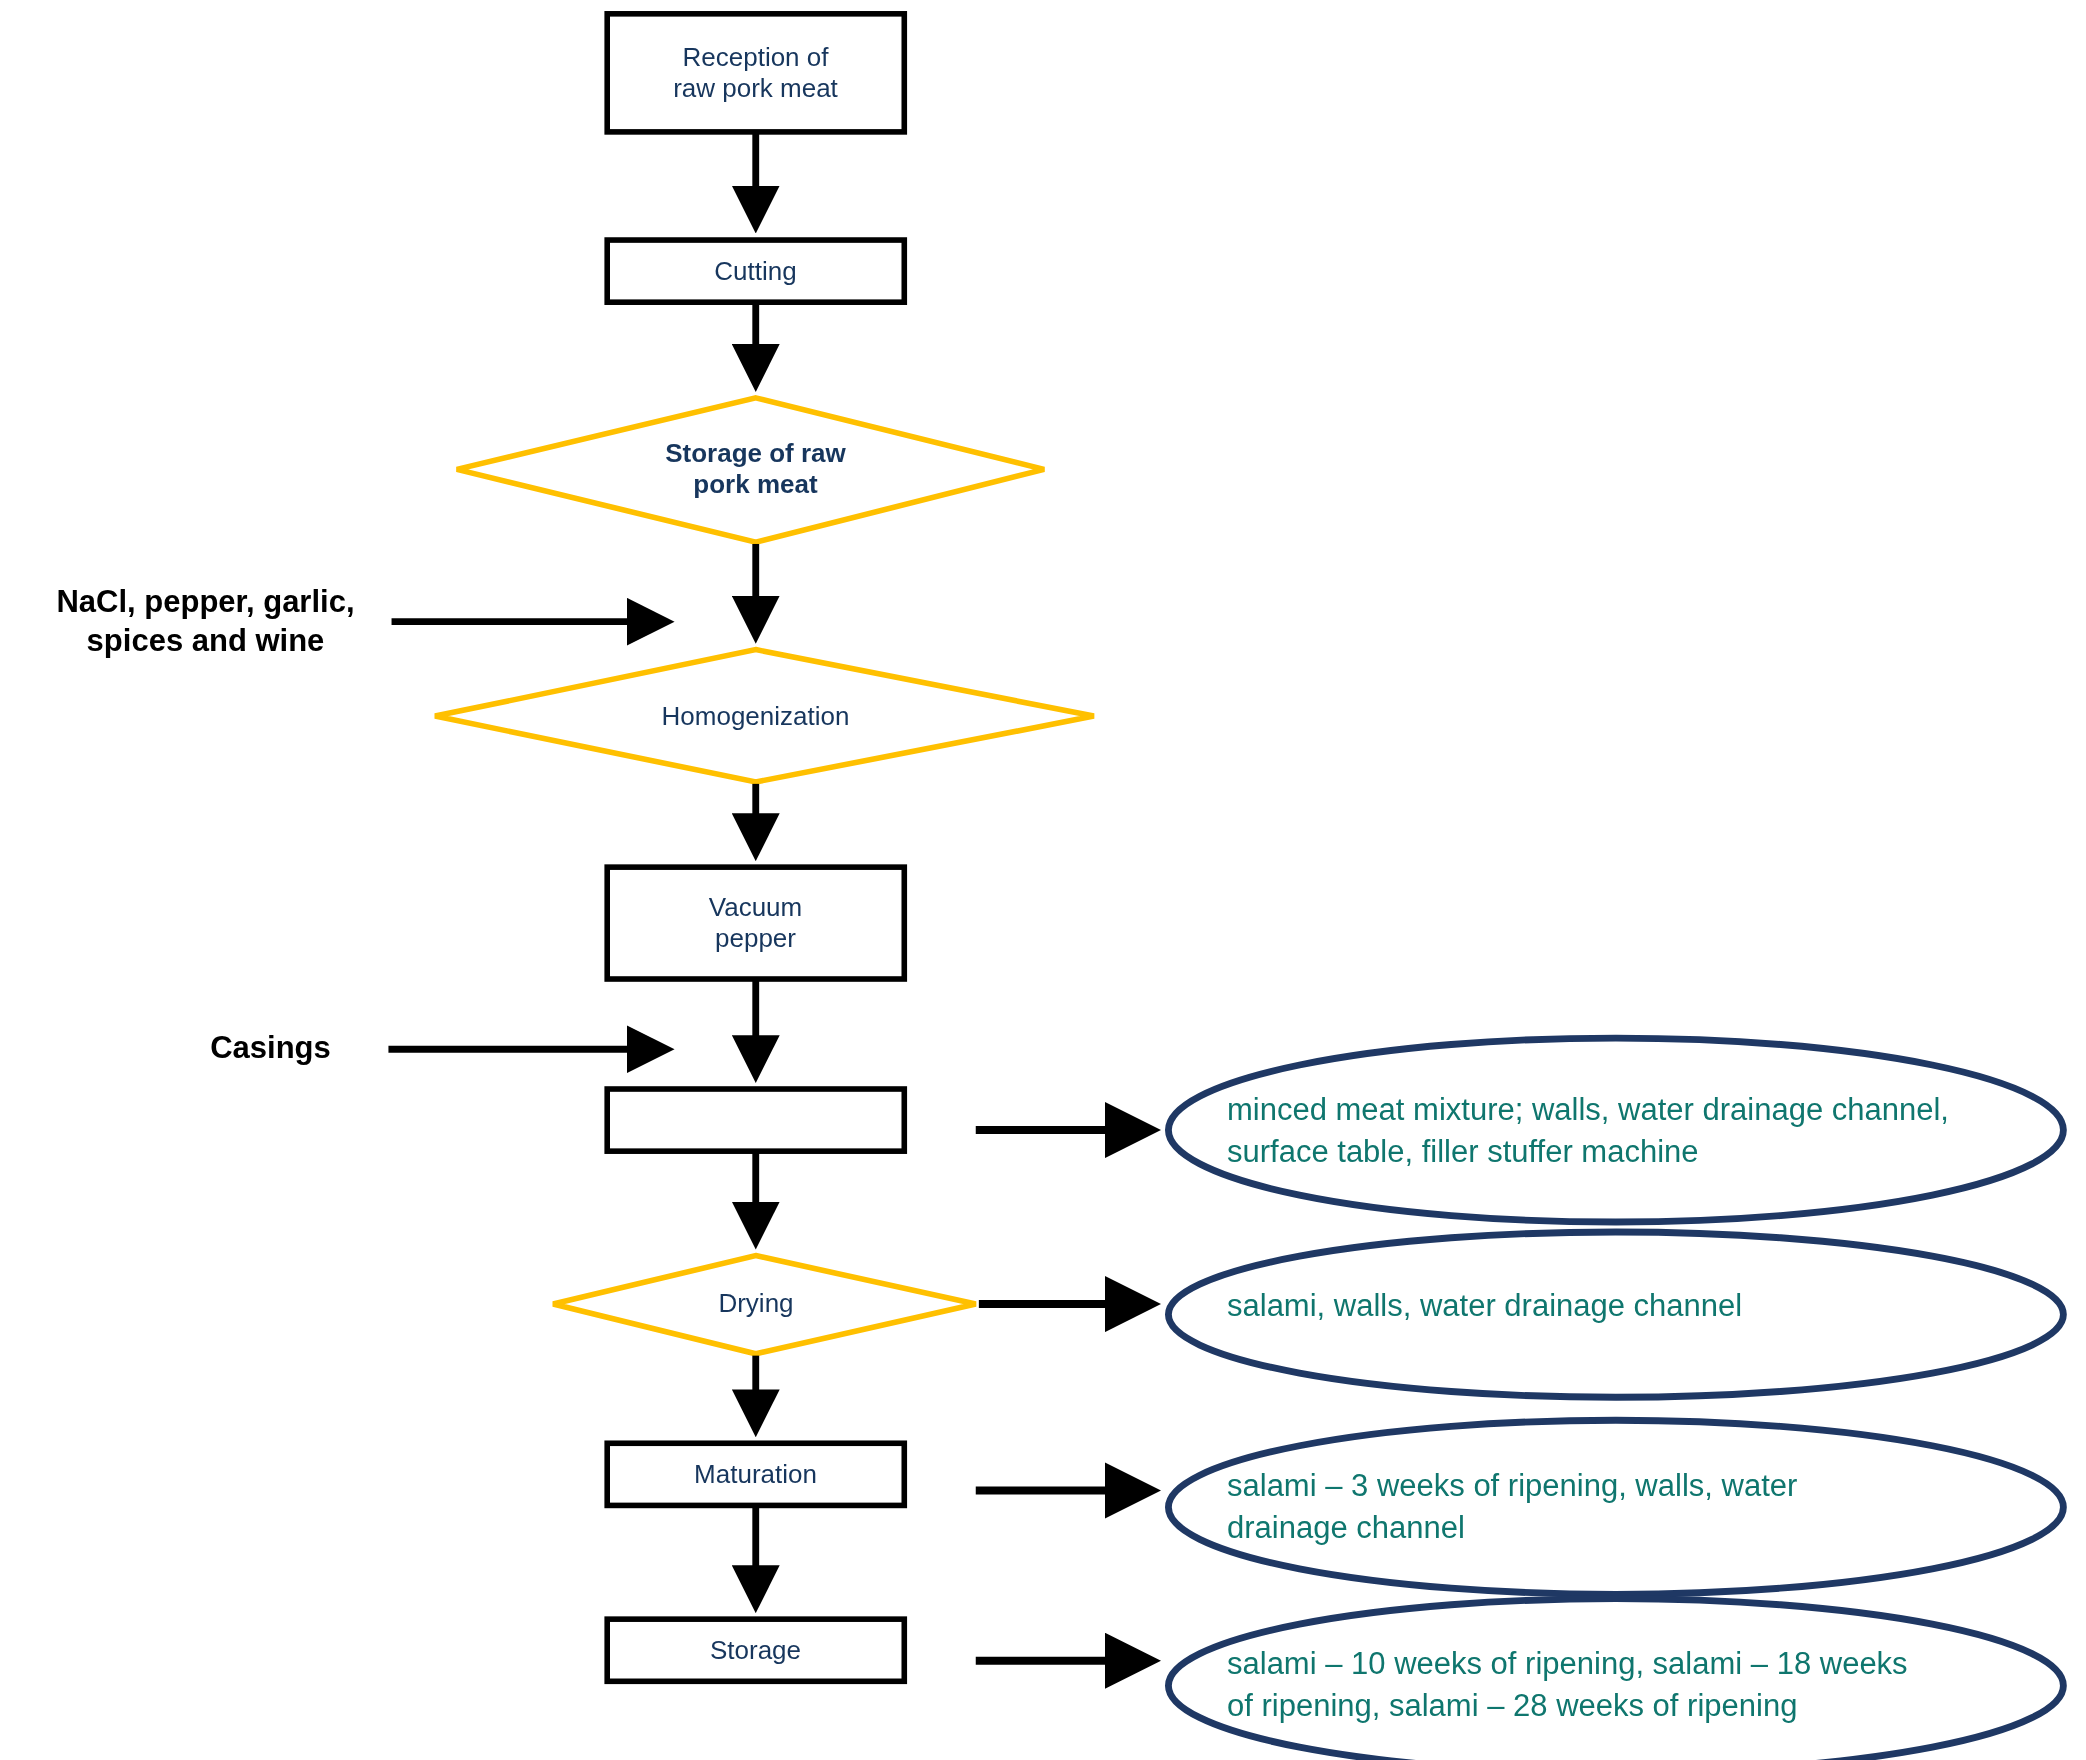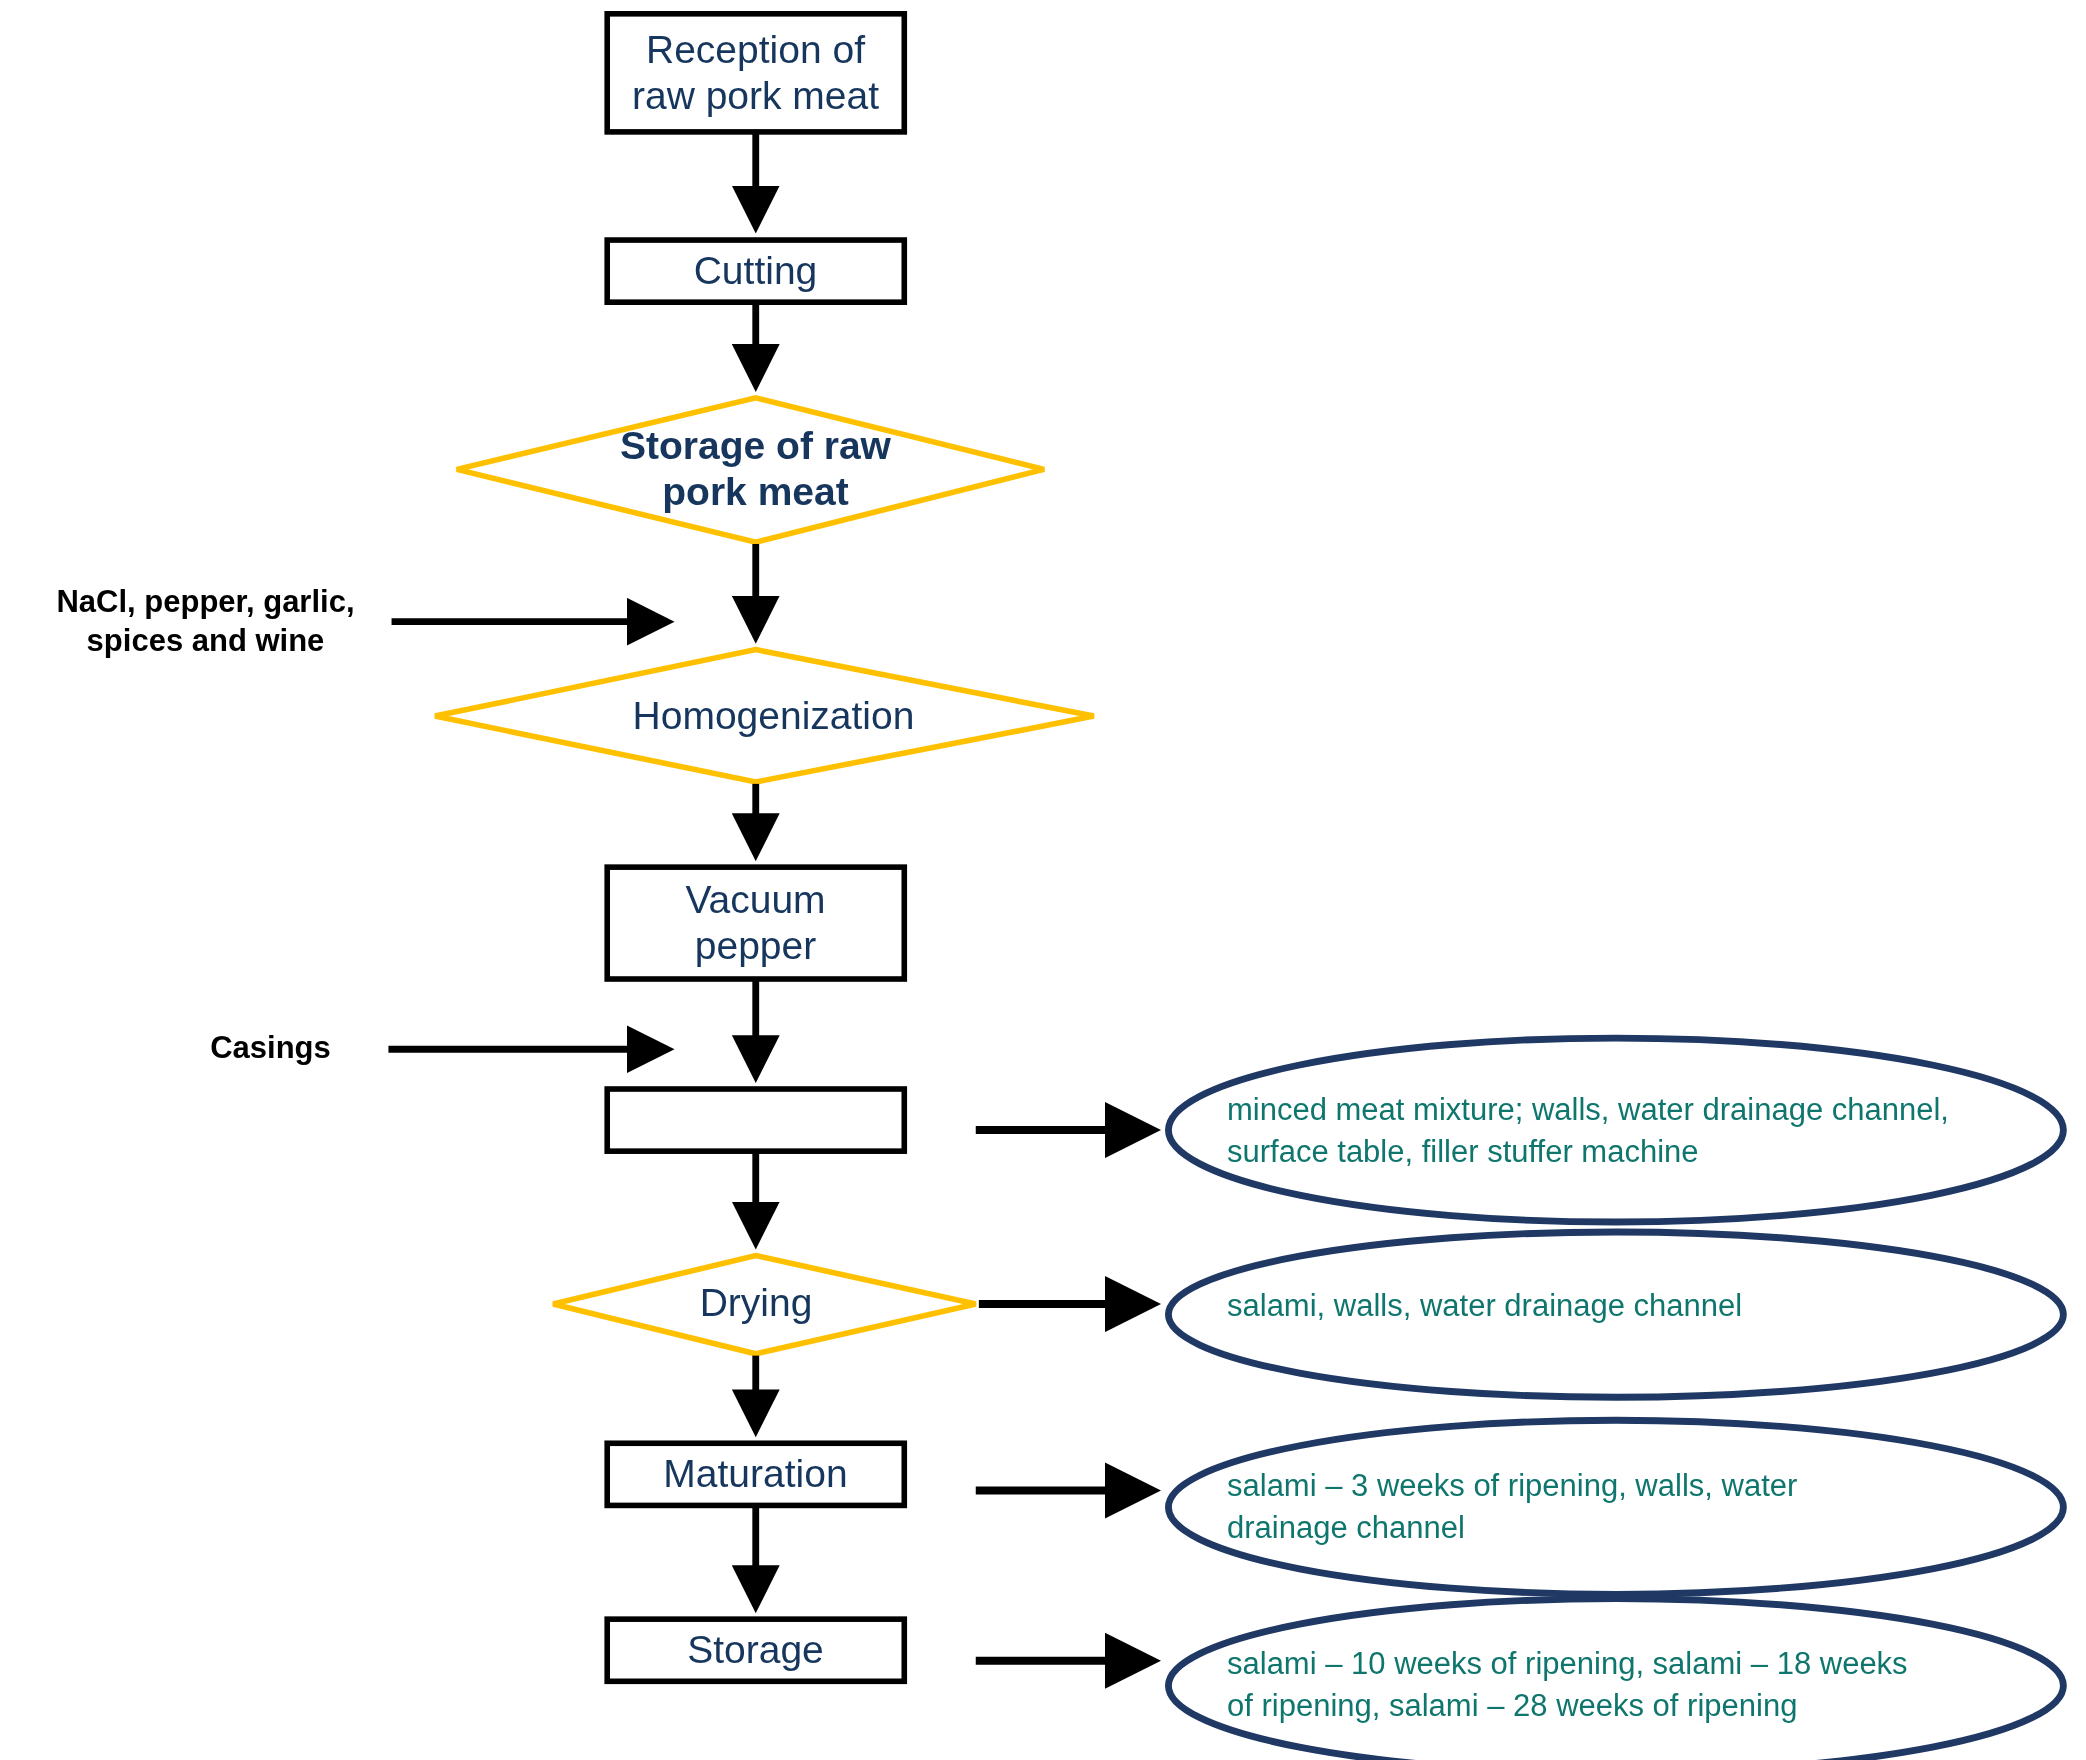--- a/index.html
+++ b/index.html
@@ -22,21 +22,21 @@
     width: 2087px;
     height: 1761px;
   }
   .node-text {
     position: absolute;
     display: flex;
     align-items: center;
     justify-content: center;
     text-align: center;
     color: #17365D;
-    font-size: 39px;
+    font-size: 26px;
     line-height: 1.18;
     font-family: "Liberation Sans", sans-serif;
     white-space: pre-line;
     pointer-events: none;
   }
   .ellipse-text {
     position: absolute;
     display: flex;
     align-items: center;
     justify-content: flex-start;
@@ -129,21 +129,21 @@
   </svg>
 
   <div class="node-text" style="left:607px; top:13.7px; width:297px; height:118px;">Reception of
 raw pork meat</div>
 
   <div class="node-text" style="left:607px; top:240px; width:297px; height:62px;">Cutting</div>
 
   <div class="node-text" style="left:607px; top:410px; width:297px; height:118px;font-weight:bold;">Storage of raw
 pork meat</div>
 
-  <div class="node-text" style="left:596px; top:687px; width:355px; height:59px;">Homogenization</div>
+  <div class="node-text" style="left:578px; top:687px; width:355px; height:59px;">Homogenization</div>
 
   <div class="node-text" style="left:607px; top:867px; width:297px; height:112px;">Vacuum
 pepper</div>
 
 
   <div class="node-text" style="left:628px; top:1274px; width:256px; height:59px;">Drying</div>
 
   <div class="node-text" style="left:607px; top:1443px; width:297px; height:62px;">Maturation</div>
 
   <div class="node-text" style="left:607px; top:1619px; width:297px; height:62px;">Storage</div>

